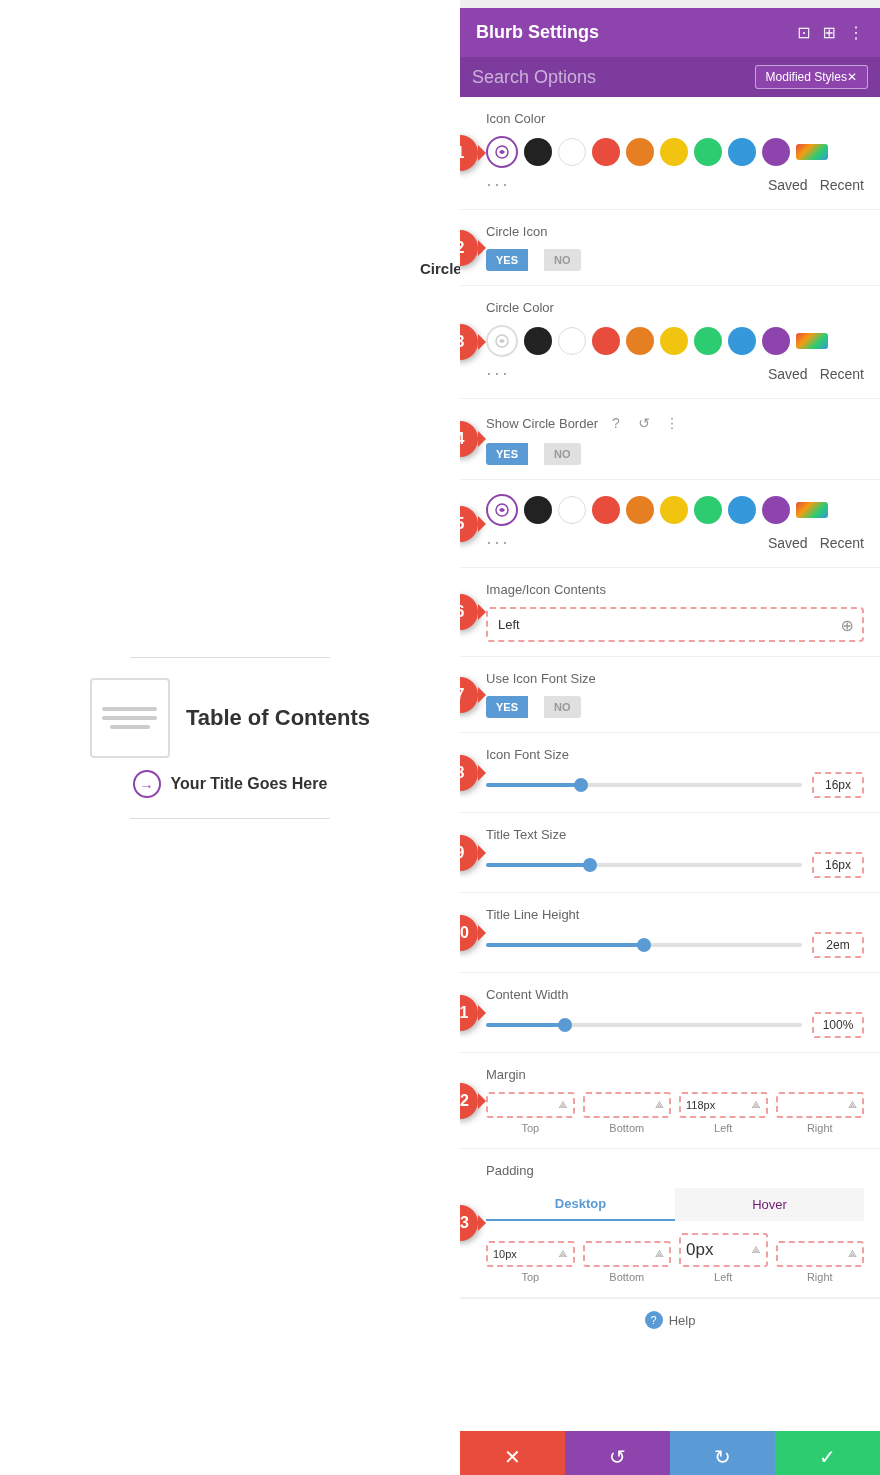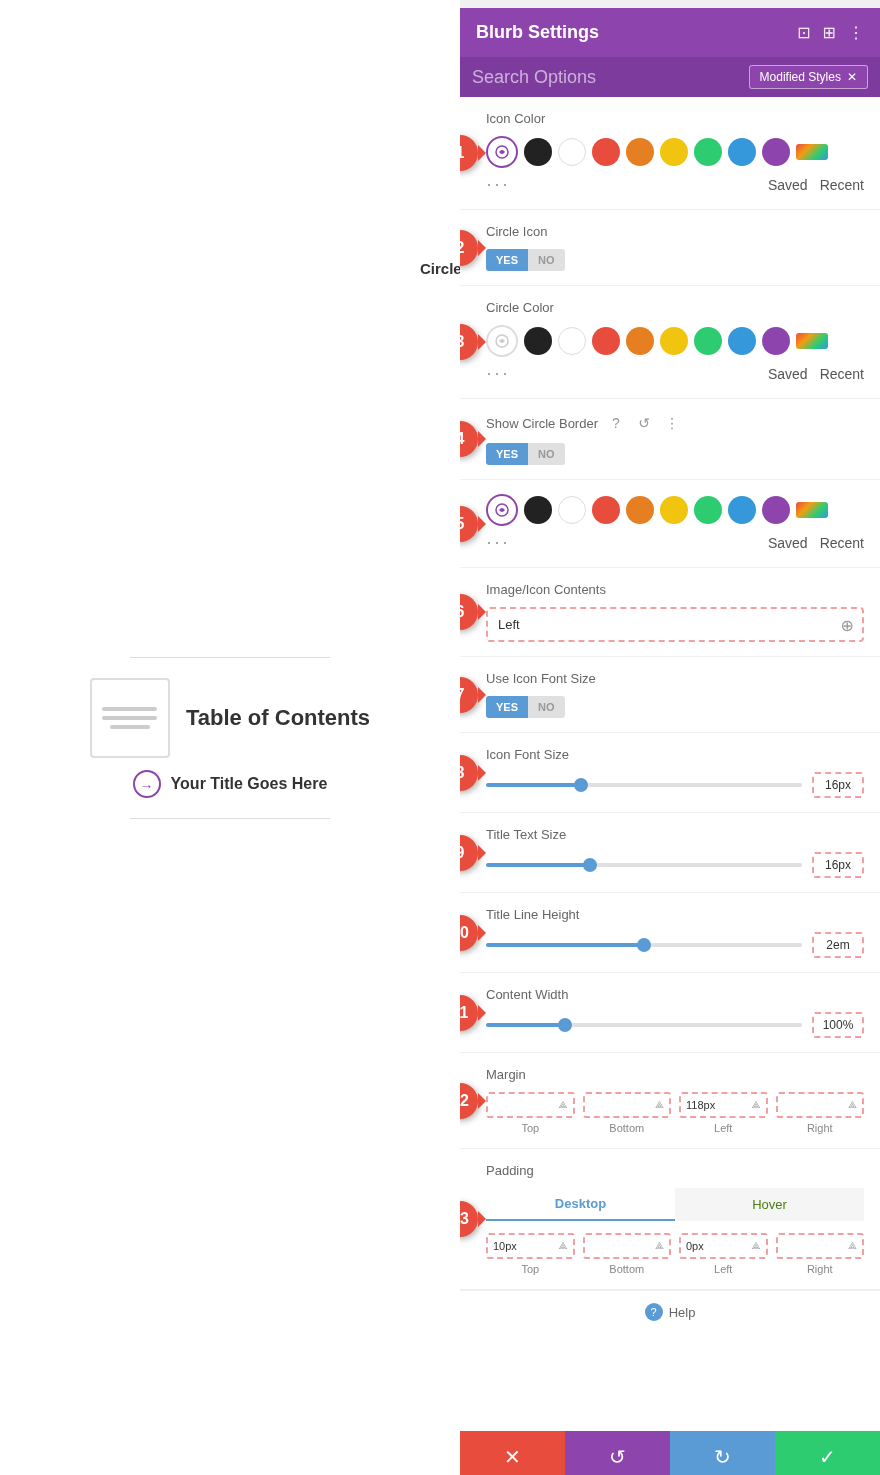--- a/index.html
+++ b/index.html
@@ -154,21 +154,20 @@
 
     .modified-badge {
       background: #8e44ad;
       border: 1px solid rgba(255,255,255,0.5);
       color: #fff;
       font-size: 12px;
       padding: 4px 10px;
       border-radius: 3px;
       display: flex;
       align-items: center;
-      gap: 6px;
     }
 
     .modified-badge .close-x {
       cursor: pointer;
       font-size: 12px;
     }
 
     .panel-content {
       flex: 1;
       overflow-y: auto;
@@ -244,21 +243,21 @@
       font-size: 14px;
       color: #555;
       cursor: pointer;
       font-weight: 500;
     }
 
     
     .toggle-row {
       display: flex;
       align-items: center;
-      gap: 0;
+      gap: 16px;
     }
 
     .toggle-yes {
       background: #5b9bd5;
       color: #fff;
       font-size: 11px;
       font-weight: 700;
       padding: 5px 10px;
       border: none;
       cursor: pointer;
@@ -403,21 +402,21 @@
     }
 
     .sub-tab.active {
       color: #5b9bd5;
       border-bottom: 2px solid #5b9bd5;
       font-weight: 600;
       background: transparent;
     }
 
     .sub-tab.inactive {
-      color: #4d7c0f;
+      color: #701a75;
       background: #f5f5f5;
     }
 
     
     .step-circle {
       width: 36px;
       height: 36px;
       border-radius: 50%;
       background: #e74c3c;
       color: #fff;
@@ -793,21 +792,21 @@
         </div>
         <div class="spacing-box">
           <div class="spacing-input">
             <span></span>
               <span class="link-icon">⟁</span>
           </div>
           <span class="spacing-label">Bottom</span>
         </div>
         <div class="spacing-box">
           <div class="spacing-input">
-            <span style="font-size:11px;">0px</span>
+            <span style="font-size:17px;">0px</span>
               <span class="link-icon">⟁</span>
           </div>
           <span class="spacing-label">Left</span>
         </div>
         <div class="spacing-box">
           <div class="spacing-input">
             <span></span>
               <span class="link-icon">⟁</span>
           </div>
           <span class="spacing-label">Right</span>

